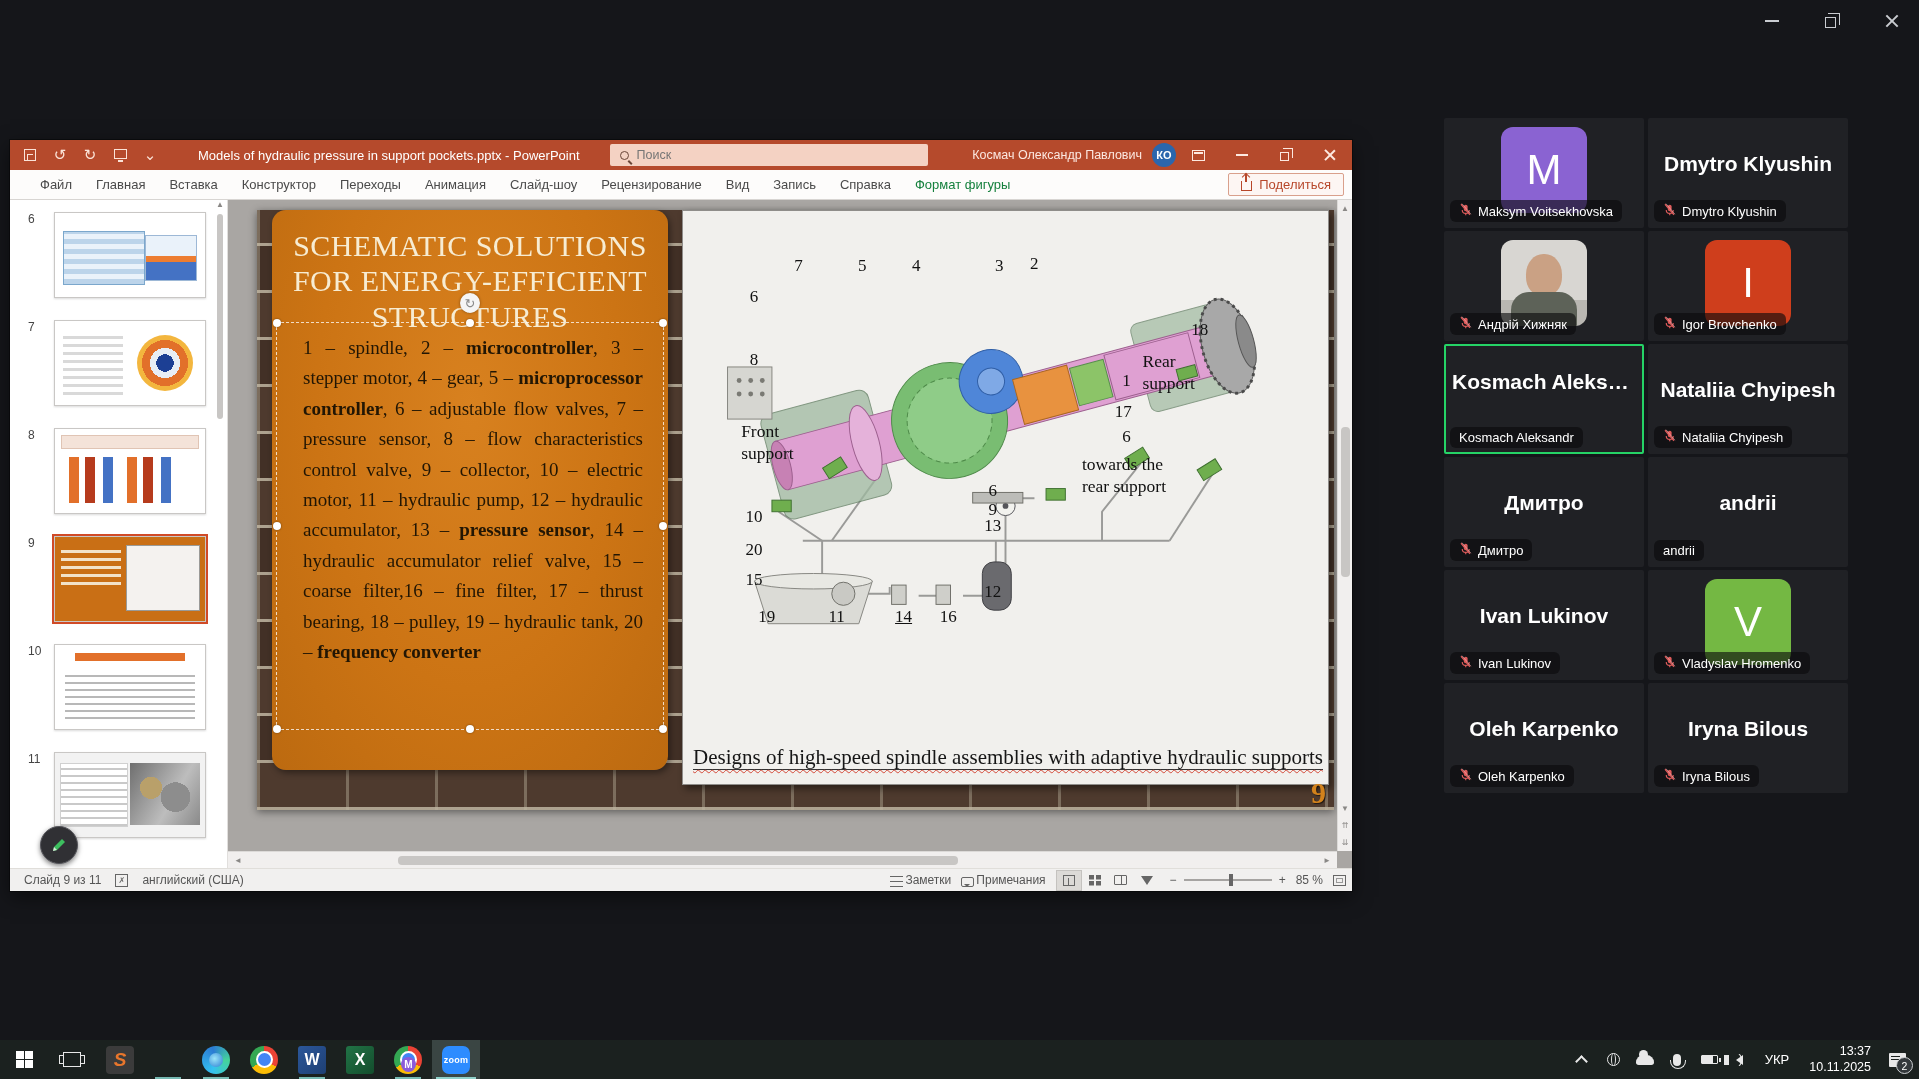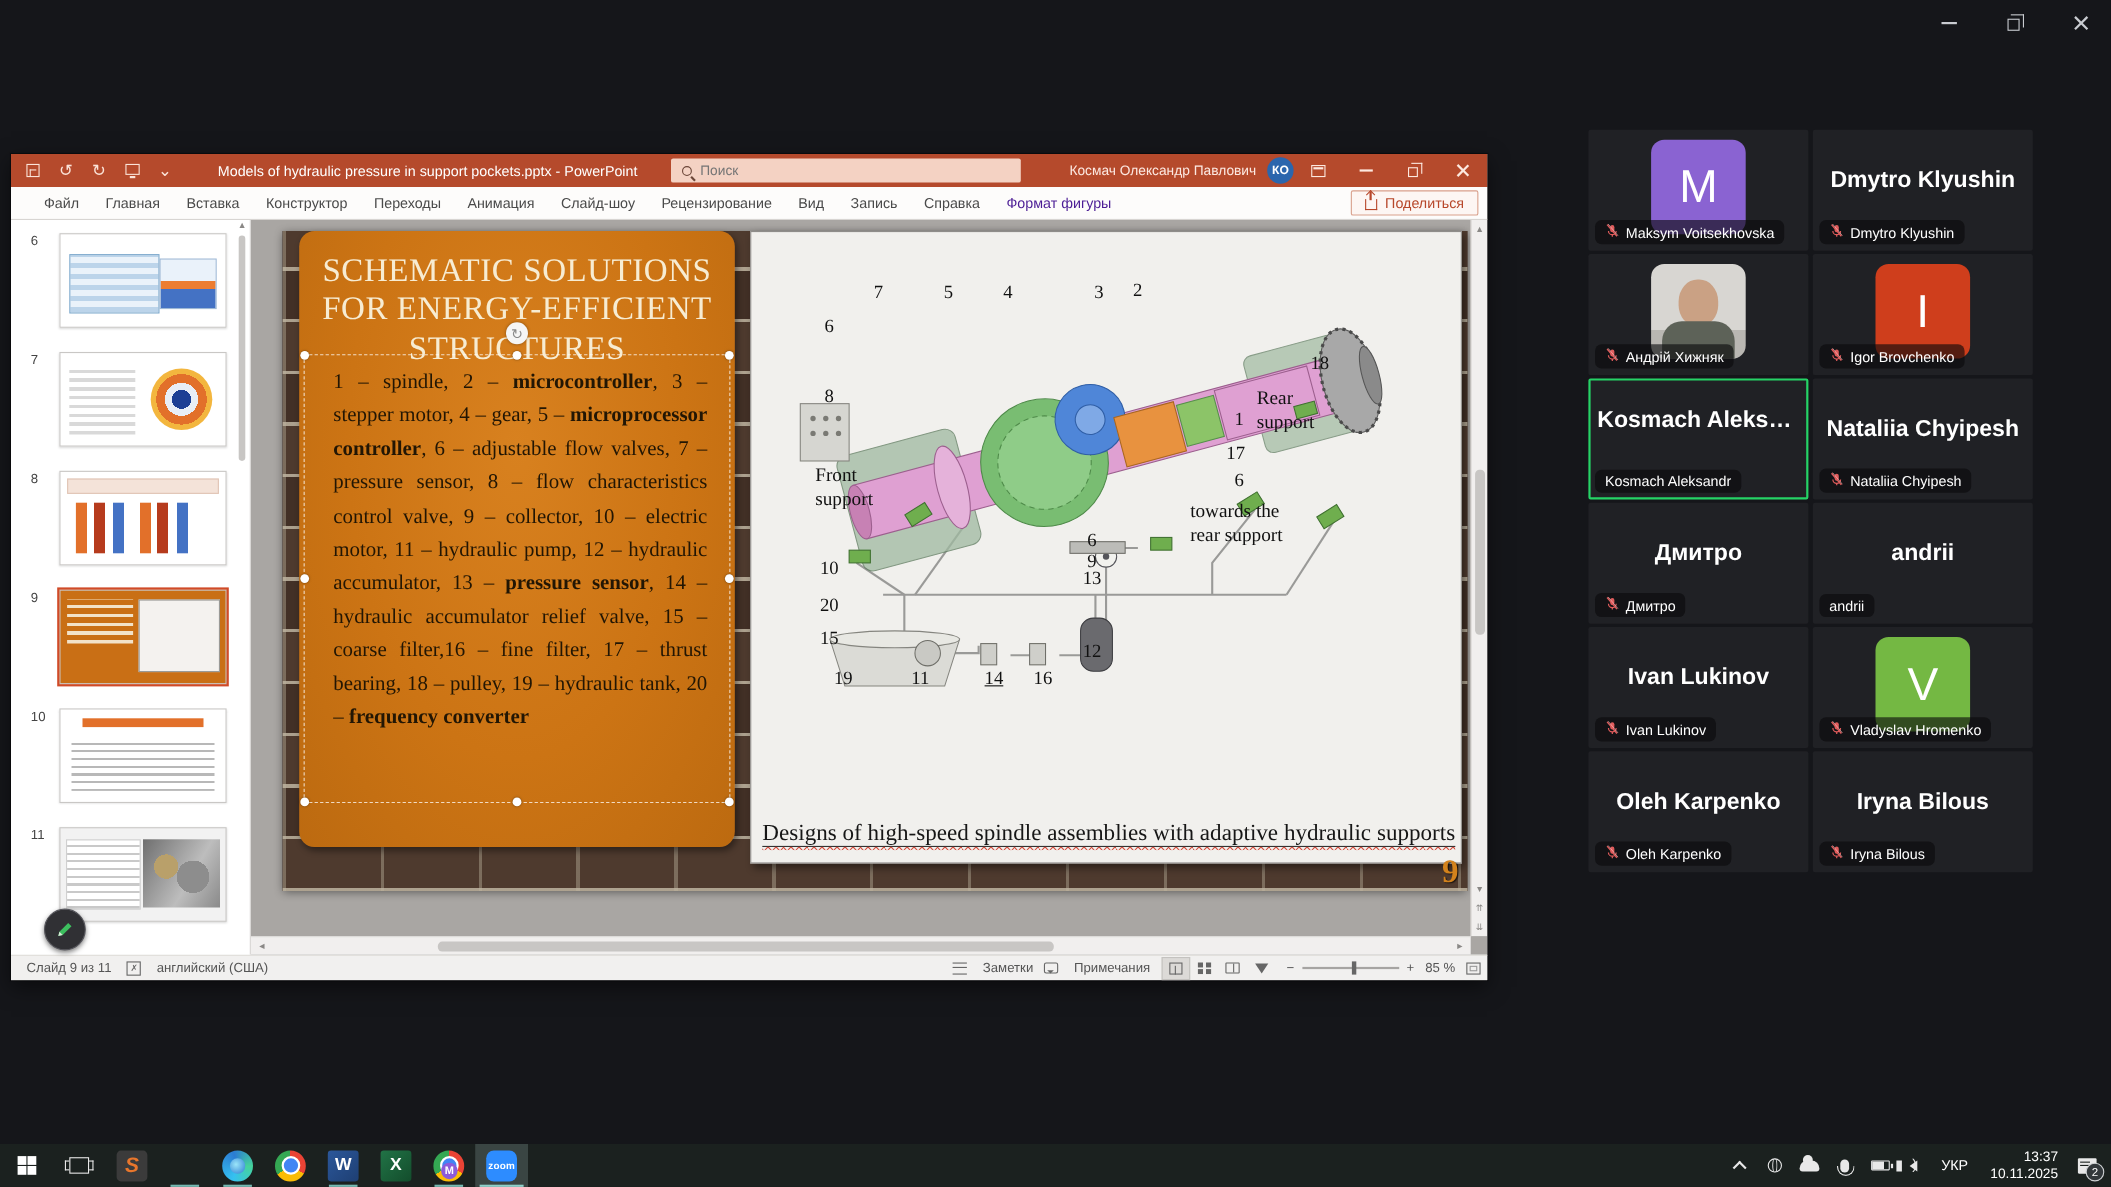--- a/index.html
+++ b/index.html
@@ -41,21 +41,21 @@
   .tbtn .min{width:12px;height:1.6px;background:#fde9e0;}
   .tbtn .rest{width:9px;height:9px;border:1.4px solid #fde9e0;position:relative;margin-left:-3px;margin-top:3px;}
   .tbtn .rest:before{content:"";position:absolute;left:2px;top:-5px;width:9px;height:9px;border:1.4px solid #fde9e0;border-bottom:none;border-left:none;}
   .tbtn .x{position:relative;width:12px;height:12px;}
   .tbtn .x:before,.tbtn .x:after{content:"";position:absolute;left:5px;top:-1px;width:1.6px;height:14px;background:#fde9e0;}
   .tbtn .x:before{transform:rotate(45deg);}.tbtn .x:after{transform:rotate(-45deg);}
 
   
   .ppt-mbar{position:absolute;left:0;top:30px;right:0;height:30px;background:#fdfcfb;border-bottom:1px solid #d8d5d2;display:flex;align-items:center;padding:0 8px 0 18px;}
   .mitem{font-size:13px;color:#4a4a4a;padding:0 12px;height:100%;display:flex;align-items:center;cursor:pointer;white-space:nowrap;}
-  .mitem.accent{color:#4c1d95;justify-content:flex-end;}
+  .mitem.accent{color:#15803d;justify-content:flex-end;}
   .share-btn{margin-left:auto;display:flex;align-items:center;gap:7px;color:#b7472a;font-size:13px;border:1px solid #d9a08c;background:#fdf6f3;padding:3px 12px;border-radius:2px;cursor:pointer;white-space:nowrap;}
   .ic-share{width:11px;height:10px;border:1.4px solid #b7472a;border-top:none;position:relative;margin-top:3px;}
   .ic-share:after{content:"";position:absolute;left:3.2px;top:-7px;width:1.6px;height:8px;background:#b7472a;}
   .ic-share:before{content:"";position:absolute;left:1.2px;top:-7px;width:5px;height:5px;border:1.6px solid #b7472a;border-bottom:none;border-right:none;transform:rotate(45deg);}
 
   
   .ppt-body{position:absolute;left:0;top:60px;right:0;bottom:23px;display:flex;}
   .thumbs{width:218px;background:#ffffff;border-right:1px solid #e1dfdd;position:relative;padding:12px 18px 0 0;}
   .thumb-scroll{position:absolute;right:2px;top:0;bottom:0;width:10px;}
   .thumb-scroll .tri{color:#8a8886;font-size:8px;text-align:center;cursor:pointer;}
@@ -129,21 +129,21 @@
   .hscroll{position:absolute;left:0;right:15px;bottom:0;height:17px;background:#f1efee;border-top:1px solid #dcdad8;display:flex;align-items:center;font-size:8px;color:#8a8886;}
   .hscroll .tri{padding:0 6px;cursor:pointer;}
   .hscroll .thumbbar{height:9px;width:560px;background:#c8c6c4;border-radius:4px;margin-left:150px;cursor:pointer;}
 
   
   .ppt-sbar{position:absolute;left:0;right:0;bottom:0;height:23px;background:#f1f0ef;border-top:1px solid #e0deda;
      display:flex;align-items:center;font-size:12px;color:#555;padding:0 6px 0 14px;}
   .sbar-left{display:flex;align-items:center;gap:14px;}
   .ic-proof{width:13px;height:13px;border:1.3px solid #666;position:relative;font-size:8px;display:flex;align-items:center;justify-content:center;color:#666;}
   .sbar-right{margin-left:auto;display:flex;align-items:center;gap:10px;}
-  .sb-group{display:flex;align-items:center;gap:14px;cursor:pointer;color:#555;}
+  .sb-group{display:flex;align-items:flex-end;gap:2px;cursor:pointer;color:#555;}
   .ic-notes{width:13px;height:11px;border-bottom:1.4px solid #666;border-top:1.4px solid #666;position:relative;}
   .ic-notes:after{content:"";position:absolute;left:0;top:3.5px;width:13px;height:1.4px;background:#666;}
   .ic-comm{width:13px;height:10px;border:1.3px solid #666;border-radius:2px;position:relative;}
   .ic-comm:after{content:"";position:absolute;left:2px;bottom:-4px;border:3px solid transparent;border-top-color:#666;}
   .viewbtns{display:flex;align-items:center;}
   .vbtn{width:26px;height:21px;display:flex;align-items:center;justify-content:center;cursor:pointer;}
   .vbtn.pressed{background:#dcdad7;border:1px solid #c4c2bf;}
   .ic-vnorm{width:12px;height:11px;border:1.3px solid #666;position:relative;}
   .ic-vnorm:after{content:"";position:absolute;left:0;top:2.5px;width:4px;height:8px;border-right:1.3px solid #666;}
   .ic-vgrid{width:12px;height:11px;background:

